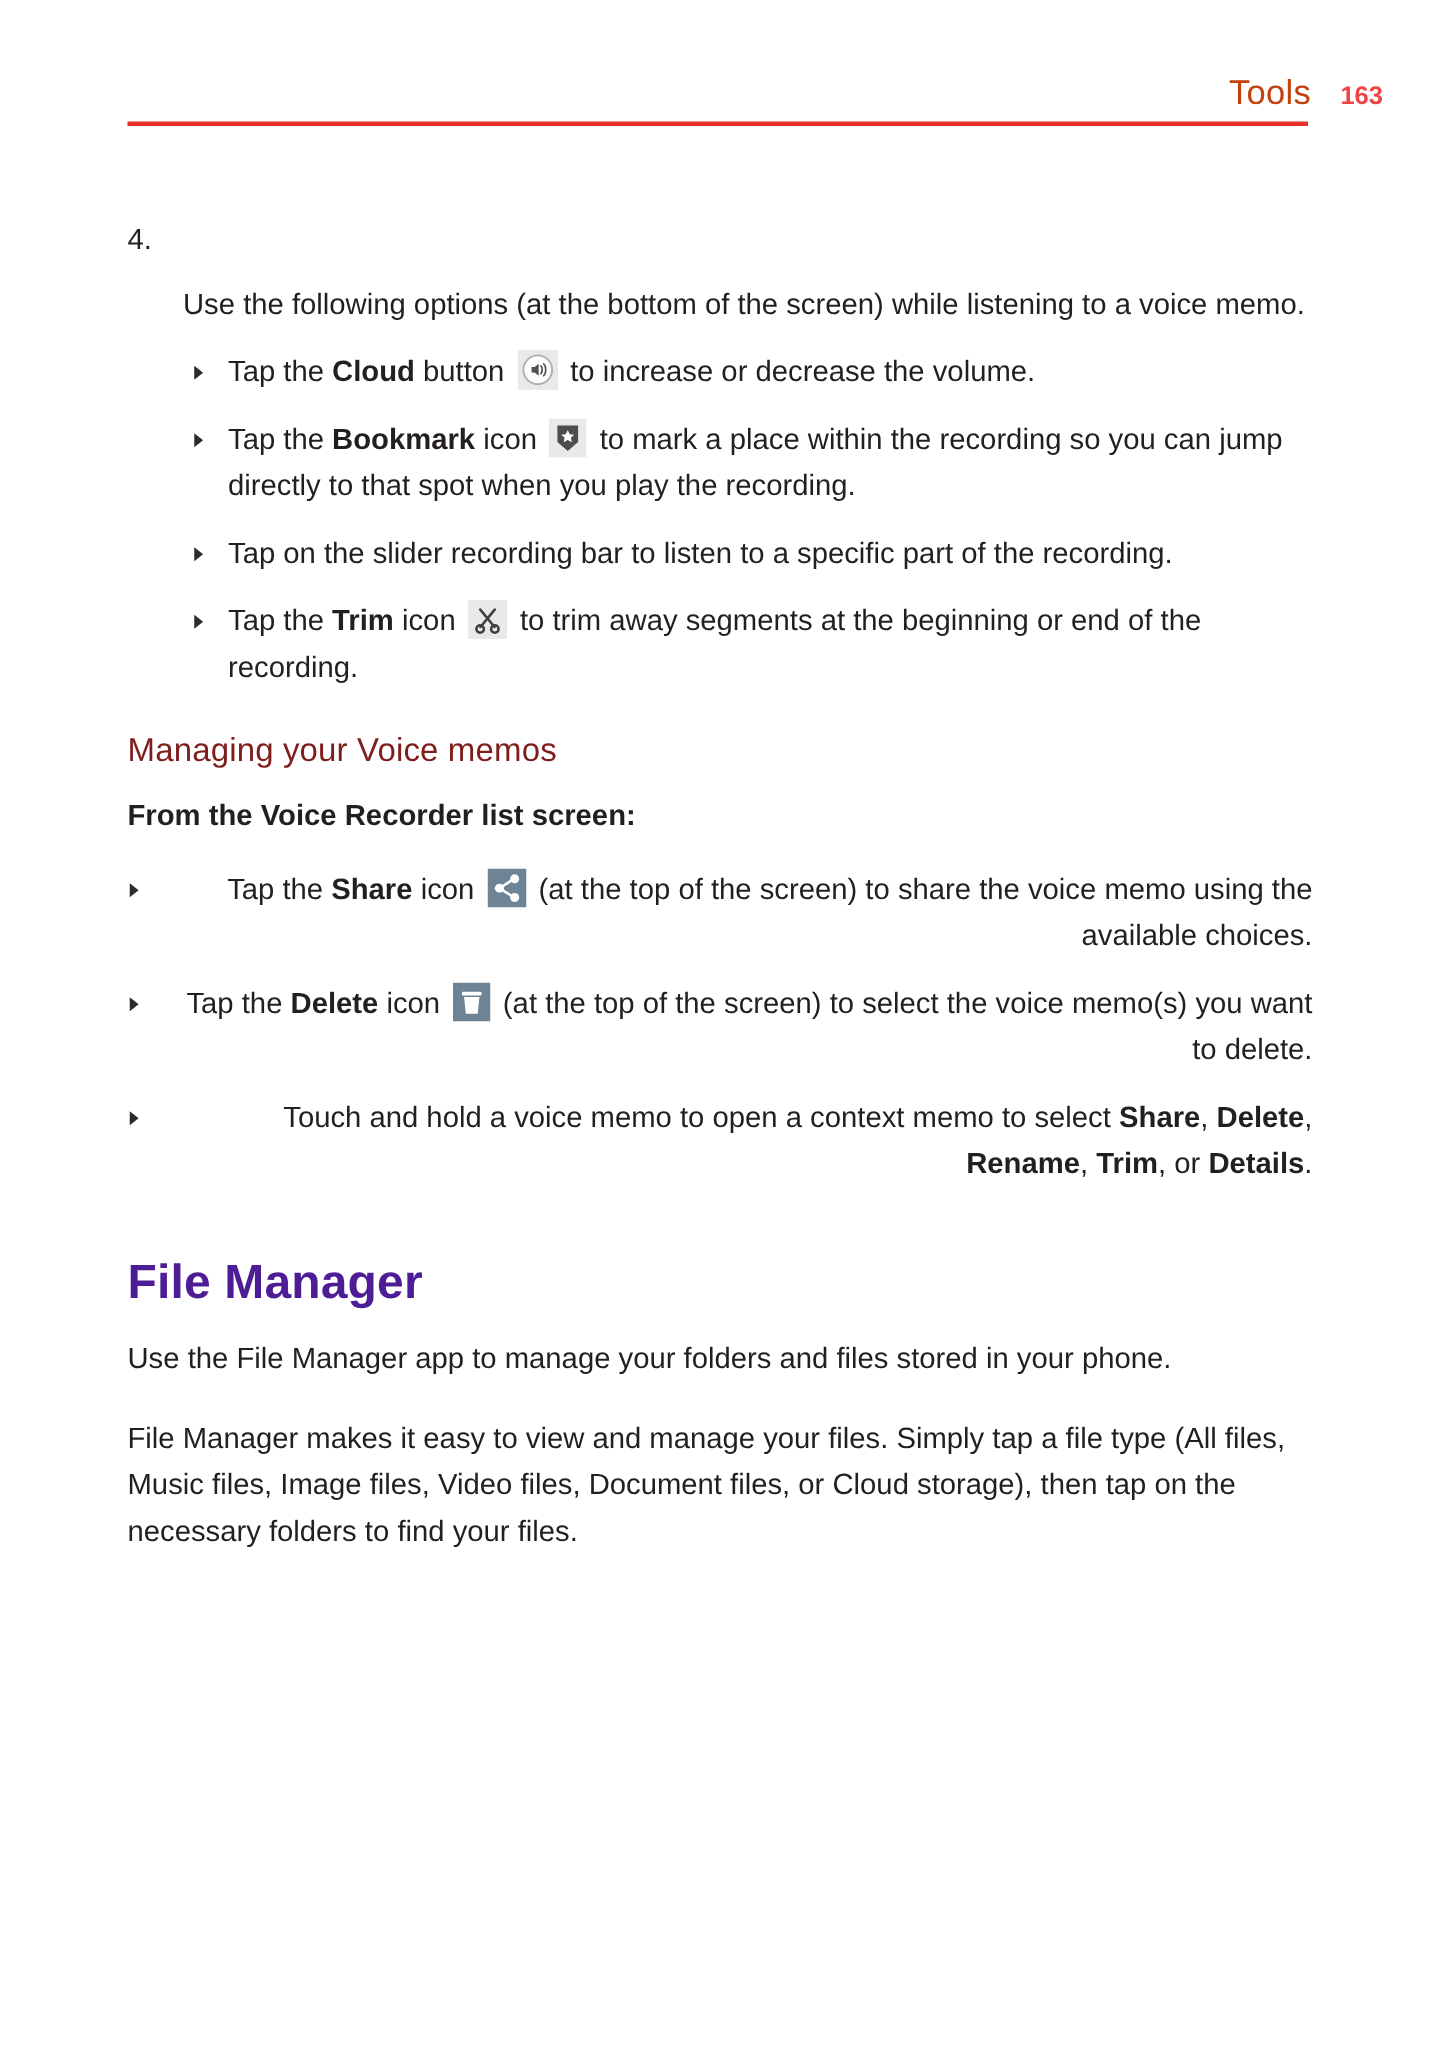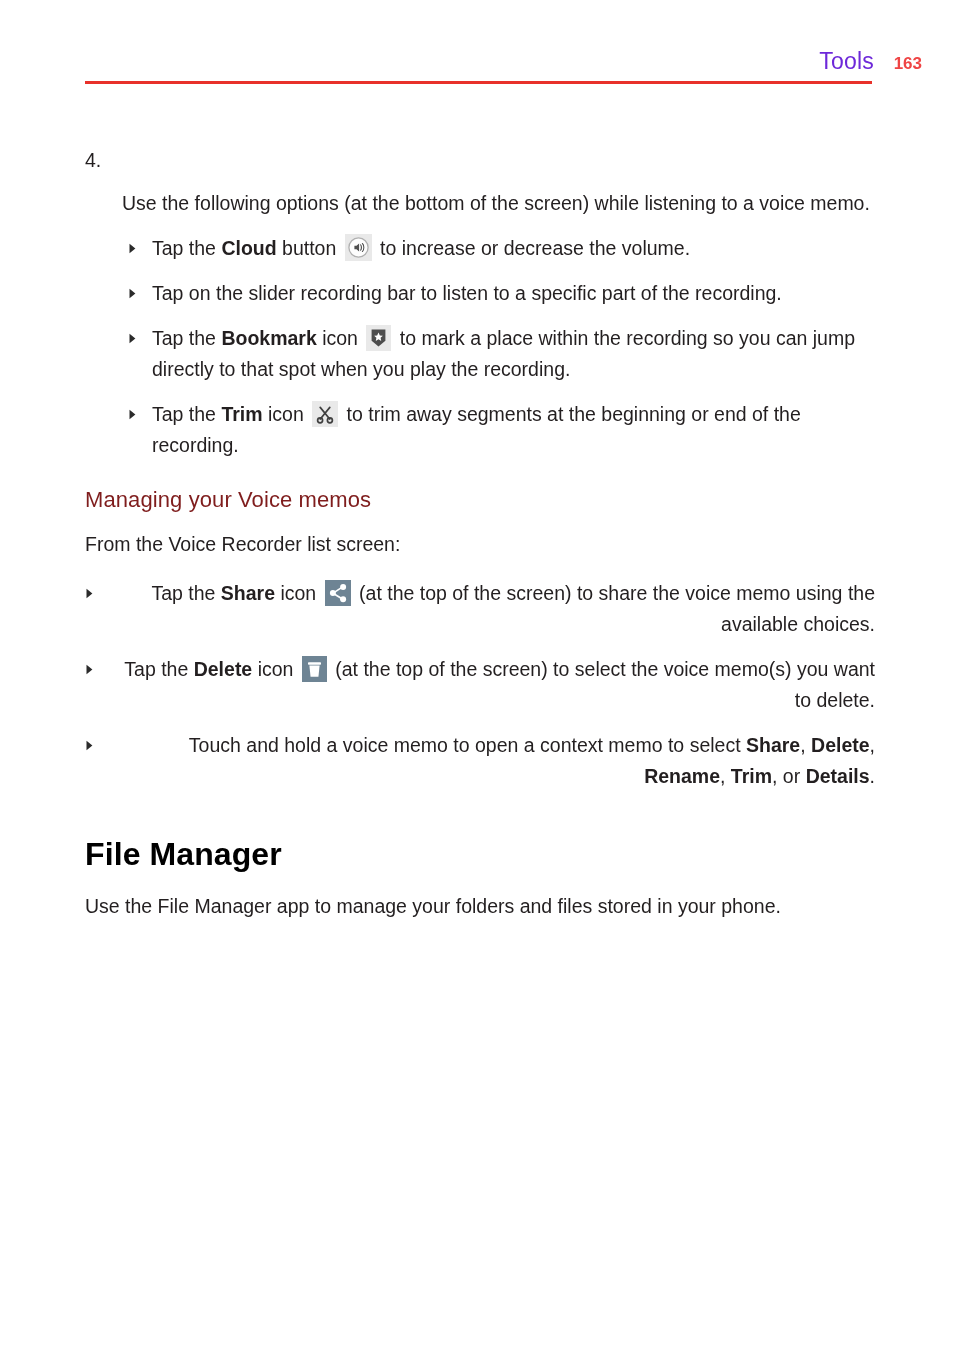--- a/index.html
+++ b/index.html
@@ -32,21 +32,21 @@
   }
   .header-row {
     display: flex;
     align-items: baseline;
     justify-content: flex-end;
     gap: 14px;
     height: 32px;
   }
   .header-title {
     font-size: 23px;
-    color: #6d28d9;
+    color: #c2410c;
     letter-spacing: 0.2px;
     font-weight: 400;
   }
   .header-page {
     font-size: 17px;
     font-weight: 700;
     color: #ef4444;
     width: 34px;
     text-align: right;
   }
@@ -134,28 +134,28 @@
   h2.sub-head {
     font-size: 22px;
     font-weight: 400;
     color: #7f1d1d;
     margin: 26px 0 16px 0;
     letter-spacing: 0.1px;
   }
   h1.main-head {
     font-size: 32px;
     font-weight: 700;
-    color: #000000;
+    color: #4c1d95;
     margin: 44px 0 18px 0;
     letter-spacing: 0.1px;
   }
   p.para {
     margin: 0 0 22px 0;
   }
-  p.para.tight { margin-bottom: 18px; }
+  p.para.tight { margin-bottom: 18px; font-weight: bold; }
 </style>
 </head>
 <body>
 
 <div class="page">
 
   <div class="header">
     <div class="header-row">
       <span class="header-title">Tools</span>
       <span class="header-page">163</span>
@@ -184,33 +184,33 @@
         <path d="M15.6 10.9c1.1.8 1.1 4.4 0 5.2" stroke="#4f4f4f" stroke-width="1.15" fill="none" stroke-linecap="round"></path>
         <path d="M17.4 9.5c1.9 1.5 1.9 6.5 0 8" stroke="#4f4f4f" stroke-width="1.05" fill="none" stroke-linecap="round"></path>
       </svg></span><span> to increase or decrease the volume.</span></div>
         </li>
         <li>
           <span class="bullet">
             <svg width="9" height="11" viewBox="0 0 9 11">
               <path d="M1.5 0.8L7.4 5.5 1.5 10.2z" fill="#2b2b2b"></path>
             </svg>
           </span>
-          <div class="bitem-text"><span>Tap on the slider recording bar to listen to a specific part of the recording.</span></div>
-        </li>
-        <li>
-          <span class="bullet">
-            <svg width="9" height="11" viewBox="0 0 9 11">
-              <path d="M1.5 0.8L7.4 5.5 1.5 10.2z" fill="#2b2b2b"></path>
-            </svg>
-          </span>
           <div class="bitem-text"><span>Tap the </span><b>Bookmark</b><span> icon </span><span class="ic"><svg width="25" height="26" viewBox="0 0 25 26">
         <rect width="25" height="26" fill="#e9e9e9"></rect>
         <path d="M5.6 4.6h13.8v11.1L12.5 21.6 5.6 15.7z" fill="#4d4d4d"></path>
         <path d="M12.5 7.6l1.33 2.86 3.02.35-2.26 2.06.63 3.01-2.72-1.55-2.72 1.55.63-3.01-2.26-2.06 3.02-.35z" fill="#ffffff"></path>
       </svg></span><span> to mark a place within the recording so you can jump directly to that spot when you play the recording.</span></div>
+        </li>
+        <li>
+          <span class="bullet">
+            <svg width="9" height="11" viewBox="0 0 9 11">
+              <path d="M1.5 0.8L7.4 5.5 1.5 10.2z" fill="#2b2b2b"></path>
+            </svg>
+          </span>
+          <div class="bitem-text"><span>Tap on the slider recording bar to listen to a specific part of the recording.</span></div>
         </li>
         <li>
           <span class="bullet">
             <svg width="9" height="11" viewBox="0 0 9 11">
               <path d="M1.5 0.8L7.4 5.5 1.5 10.2z" fill="#2b2b2b"></path>
             </svg>
           </span>
           <div class="bitem-text"><span>Tap the </span><b>Trim</b><span> icon </span><span class="ic"><svg width="26" height="26" viewBox="0 0 26 26">
         <rect width="26" height="26" fill="#e9e9e9"></rect>
         <g stroke="#3f3f3f" stroke-width="1.7" fill="none" stroke-linecap="round">
@@ -261,15 +261,16 @@
             <svg width="9" height="11" viewBox="0 0 9 11">
               <path d="M1.5 0.8L7.4 5.5 1.5 10.2z" fill="#2b2b2b"></path>
             </svg>
           </span>
           <div class="bitem-text"><span>Touch and hold a voice memo to open a context memo to select </span><b>Share</b><span>, </span><b>Delete</b><span>, </span><b>Rename</b><span>, </span><b>Trim</b><span>, or </span><b>Details</b><span>.</span></div>
         </li>
       </ul>
 
     <h1 class="main-head">File Manager</h1>
     <p class="para">Use the File Manager app to manage your folders and files stored in your phone.</p>
+    <p class="para">File Manager makes it easy to view and manage your files. Simply tap a file type (All files, Music files, Image files, Video files, Document files, or Cloud storage), then tap on the necessary folders to find your files.</p>
 
   </div>
 </div>
 
 </body></html>

